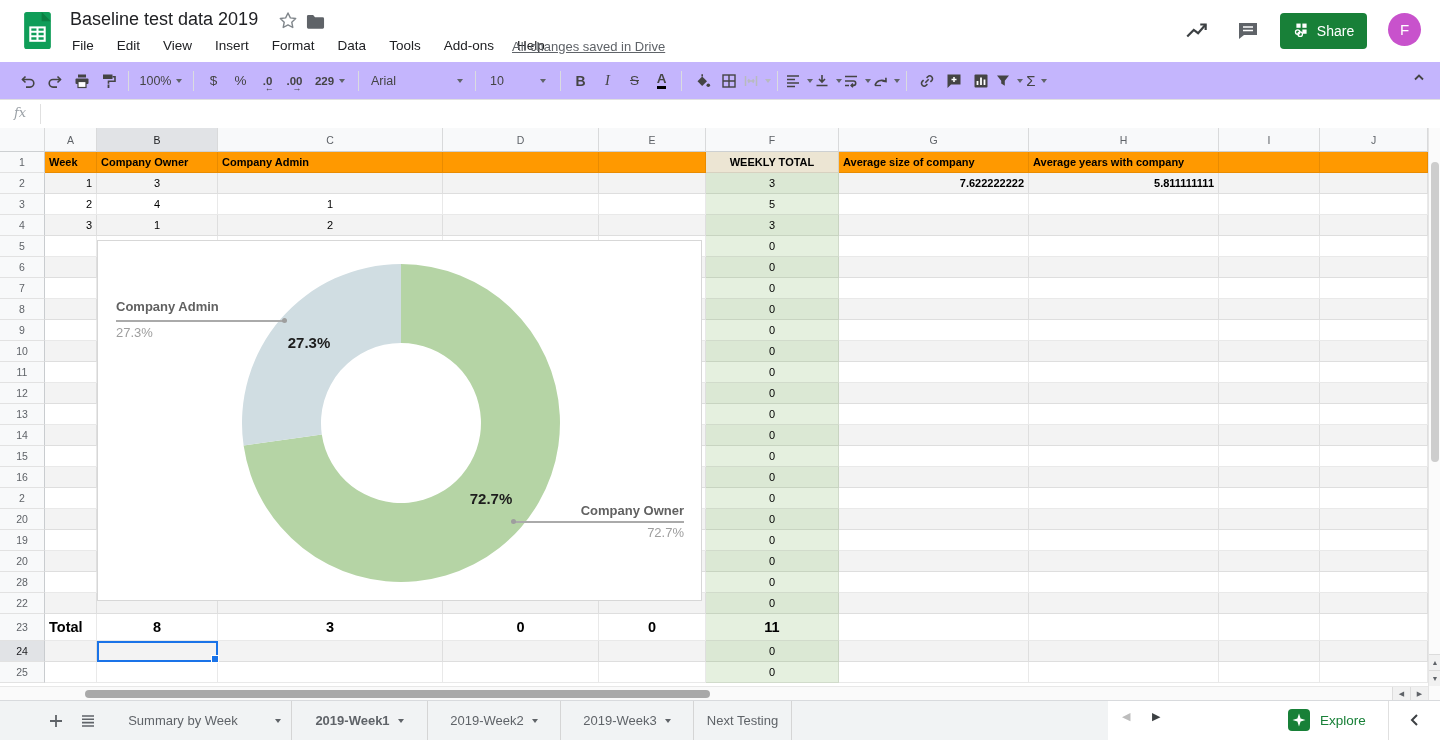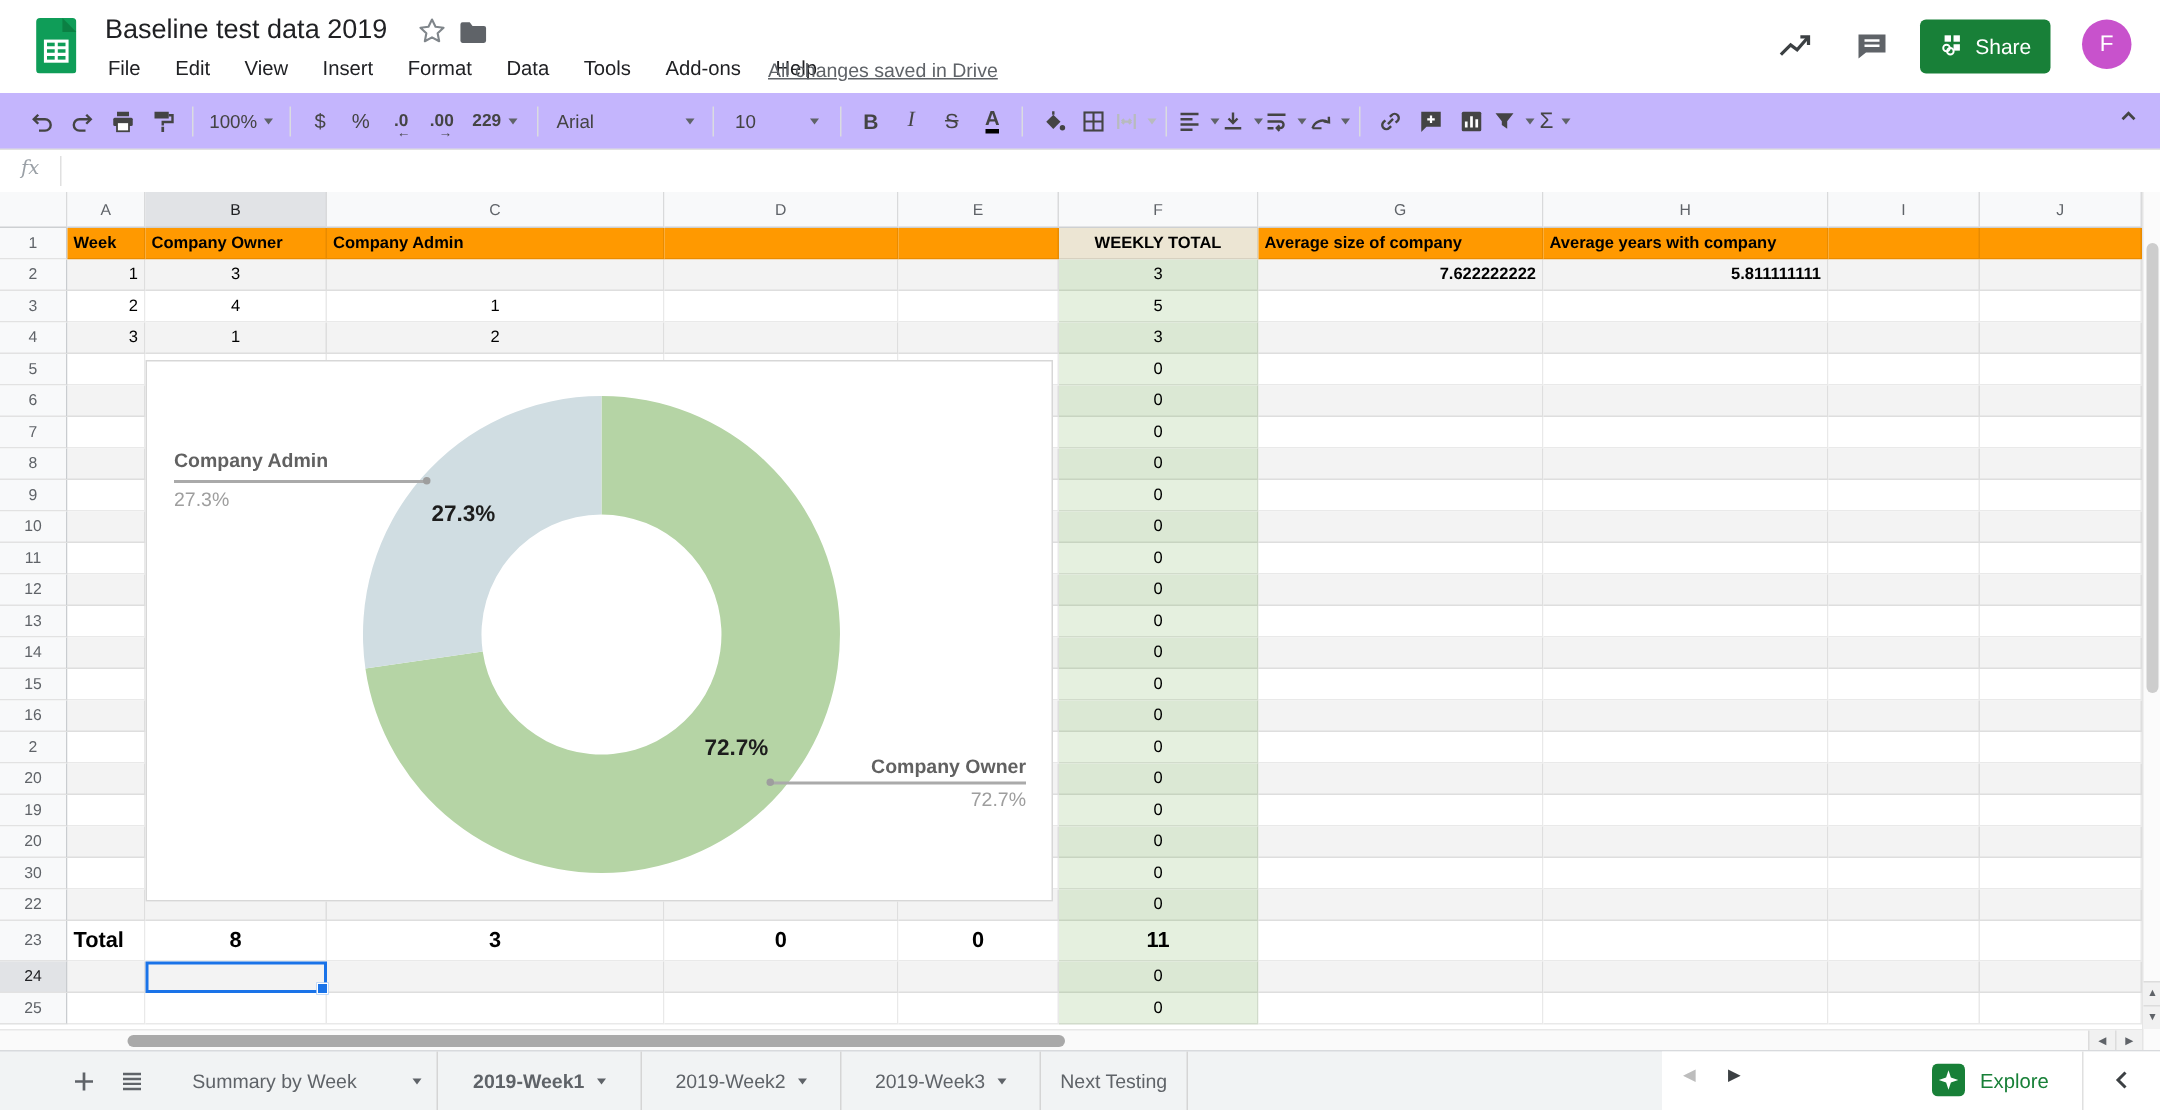--- a/index.html
+++ b/index.html
@@ -550,21 +550,21 @@
         <div class="cell" style="left: 45px; top: 423px; width: 52px; height: 21px; background: rgb(243, 243, 243); justify-content: flex-end; padding: 0px 4px; font-weight: normal; font-size: 11px;"></div>
         <div class="cell" style="left: 97px; top: 423px; width: 121px; height: 21px; background: rgb(243, 243, 243); justify-content: center; font-weight: normal; font-size: 11px;"></div>
         <div class="cell" style="left: 218px; top: 423px; width: 225px; height: 21px; background: rgb(243, 243, 243); justify-content: center; font-weight: normal; font-size: 11px;"></div>
         <div class="cell" style="left: 443px; top: 423px; width: 156px; height: 21px; background: rgb(243, 243, 243); justify-content: center; font-weight: normal; font-size: 11px;"></div>
         <div class="cell" style="left: 599px; top: 423px; width: 107px; height: 21px; background: rgb(243, 243, 243); justify-content: center; font-weight: normal; font-size: 11px;"></div>
         <div class="cell" style="left: 706px; top: 423px; width: 133px; height: 21px; background: rgb(219, 232, 212); justify-content: center; font-weight: normal; font-size: 11px;">0</div>
         <div class="cell" style="left: 839px; top: 423px; width: 190px; height: 21px; background: rgb(243, 243, 243); justify-content: flex-end; padding: 0px 4px; font-weight: normal; font-size: 11px;"></div>
         <div class="cell" style="left: 1029px; top: 423px; width: 190px; height: 21px; background: rgb(243, 243, 243); justify-content: flex-end; padding: 0px 4px; font-weight: normal; font-size: 11px;"></div>
         <div class="cell" style="left: 1219px; top: 423px; width: 101px; height: 21px; background: rgb(243, 243, 243); justify-content: center; font-weight: normal; font-size: 11px;"></div>
         <div class="cell" style="left: 1320px; top: 423px; width: 108px; height: 21px; background: rgb(243, 243, 243); justify-content: center; font-weight: normal; font-size: 11px;"></div>
-        <div class="gut" style="top: 444px; height: 21px;">30</div>
+        <div class="gut" style="top: 444px; height: 21px;">28</div>
         <div class="cell" style="left: 45px; top: 444px; width: 52px; height: 21px; background: rgb(255, 255, 255); justify-content: flex-end; padding: 0px 4px; font-weight: normal; font-size: 11px;"></div>
         <div class="cell" style="left: 97px; top: 444px; width: 121px; height: 21px; background: rgb(255, 255, 255); justify-content: center; font-weight: normal; font-size: 11px;"></div>
         <div class="cell" style="left: 218px; top: 444px; width: 225px; height: 21px; background: rgb(255, 255, 255); justify-content: center; font-weight: normal; font-size: 11px;"></div>
         <div class="cell" style="left: 443px; top: 444px; width: 156px; height: 21px; background: rgb(255, 255, 255); justify-content: center; font-weight: normal; font-size: 11px;"></div>
         <div class="cell" style="left: 599px; top: 444px; width: 107px; height: 21px; background: rgb(255, 255, 255); justify-content: center; font-weight: normal; font-size: 11px;"></div>
         <div class="cell" style="left: 706px; top: 444px; width: 133px; height: 21px; background: rgb(229, 240, 223); justify-content: center; font-weight: normal; font-size: 11px;">0</div>
         <div class="cell" style="left: 839px; top: 444px; width: 190px; height: 21px; background: rgb(255, 255, 255); justify-content: flex-end; padding: 0px 4px; font-weight: normal; font-size: 11px;"></div>
         <div class="cell" style="left: 1029px; top: 444px; width: 190px; height: 21px; background: rgb(255, 255, 255); justify-content: flex-end; padding: 0px 4px; font-weight: normal; font-size: 11px;"></div>
         <div class="cell" style="left: 1219px; top: 444px; width: 101px; height: 21px; background: rgb(255, 255, 255); justify-content: center; font-weight: normal; font-size: 11px;"></div>
         <div class="cell" style="left: 1320px; top: 444px; width: 108px; height: 21px; background: rgb(255, 255, 255); justify-content: center; font-weight: normal; font-size: 11px;"></div>

